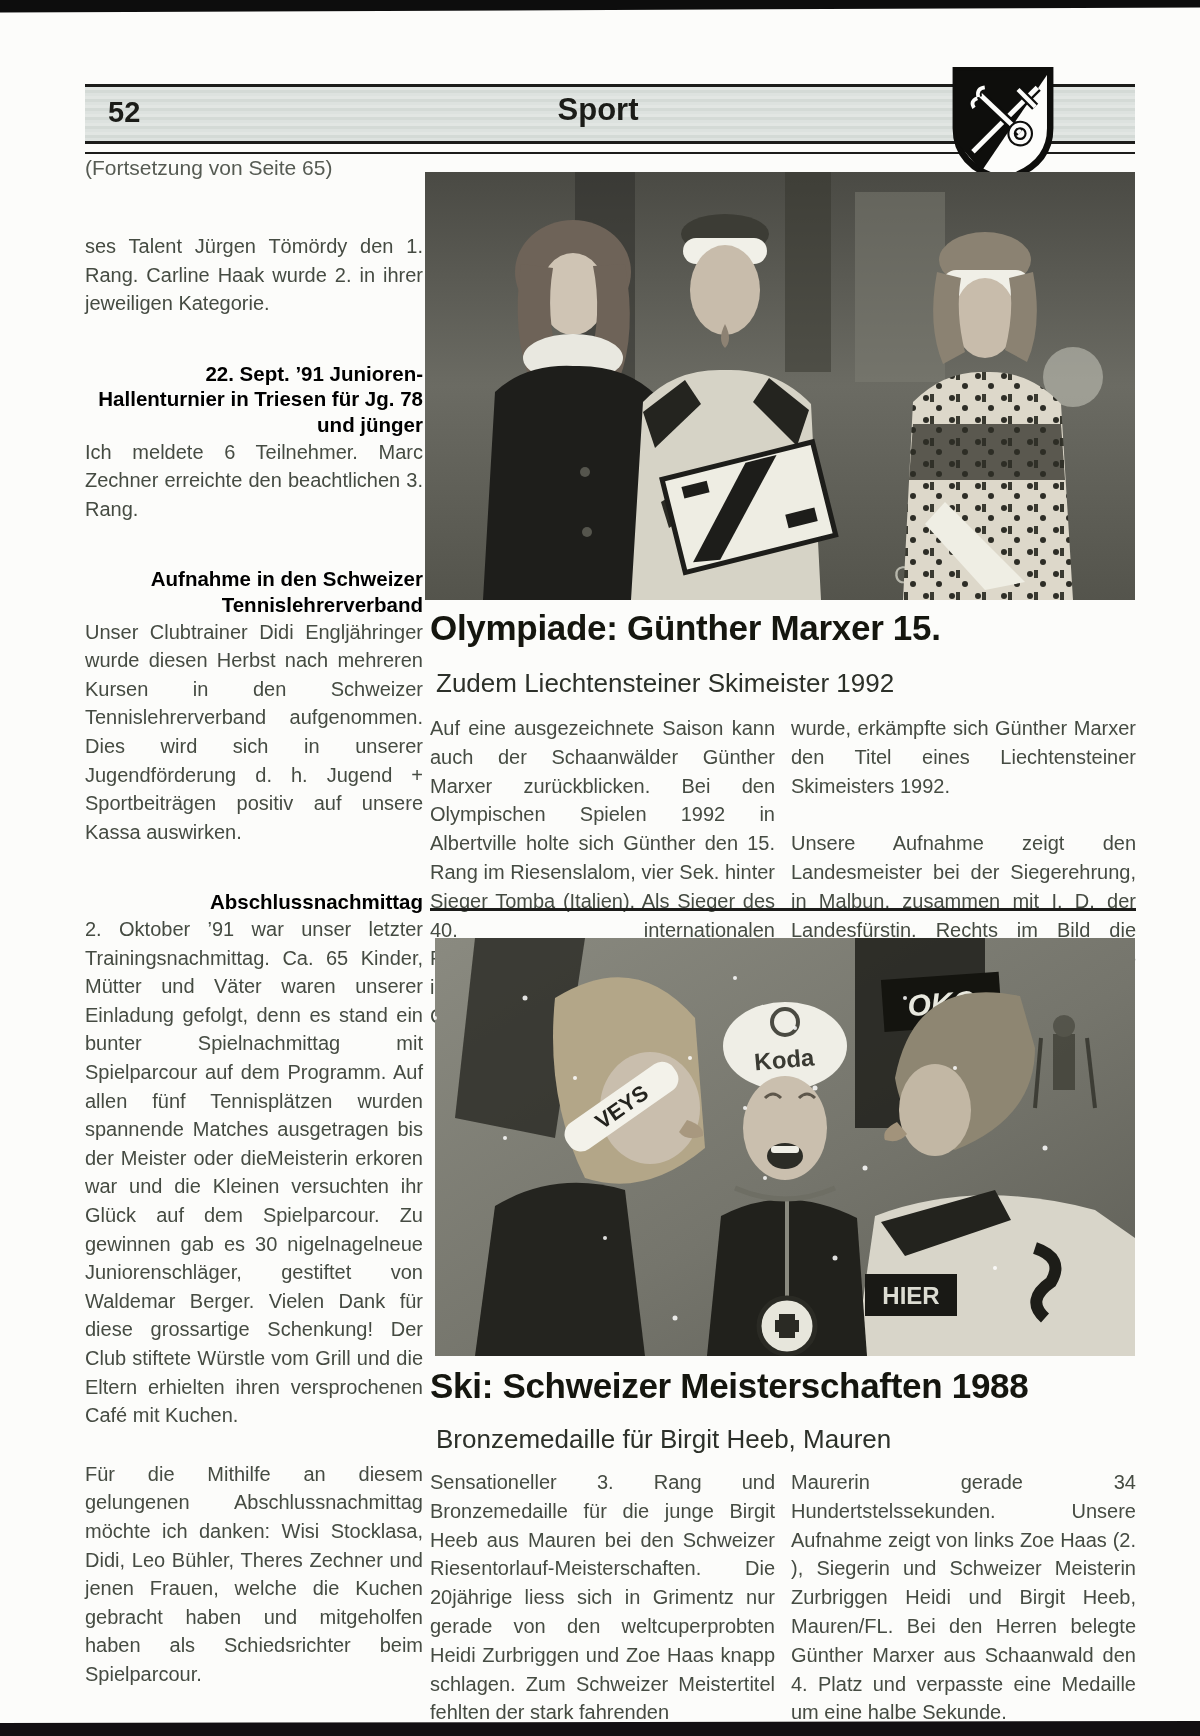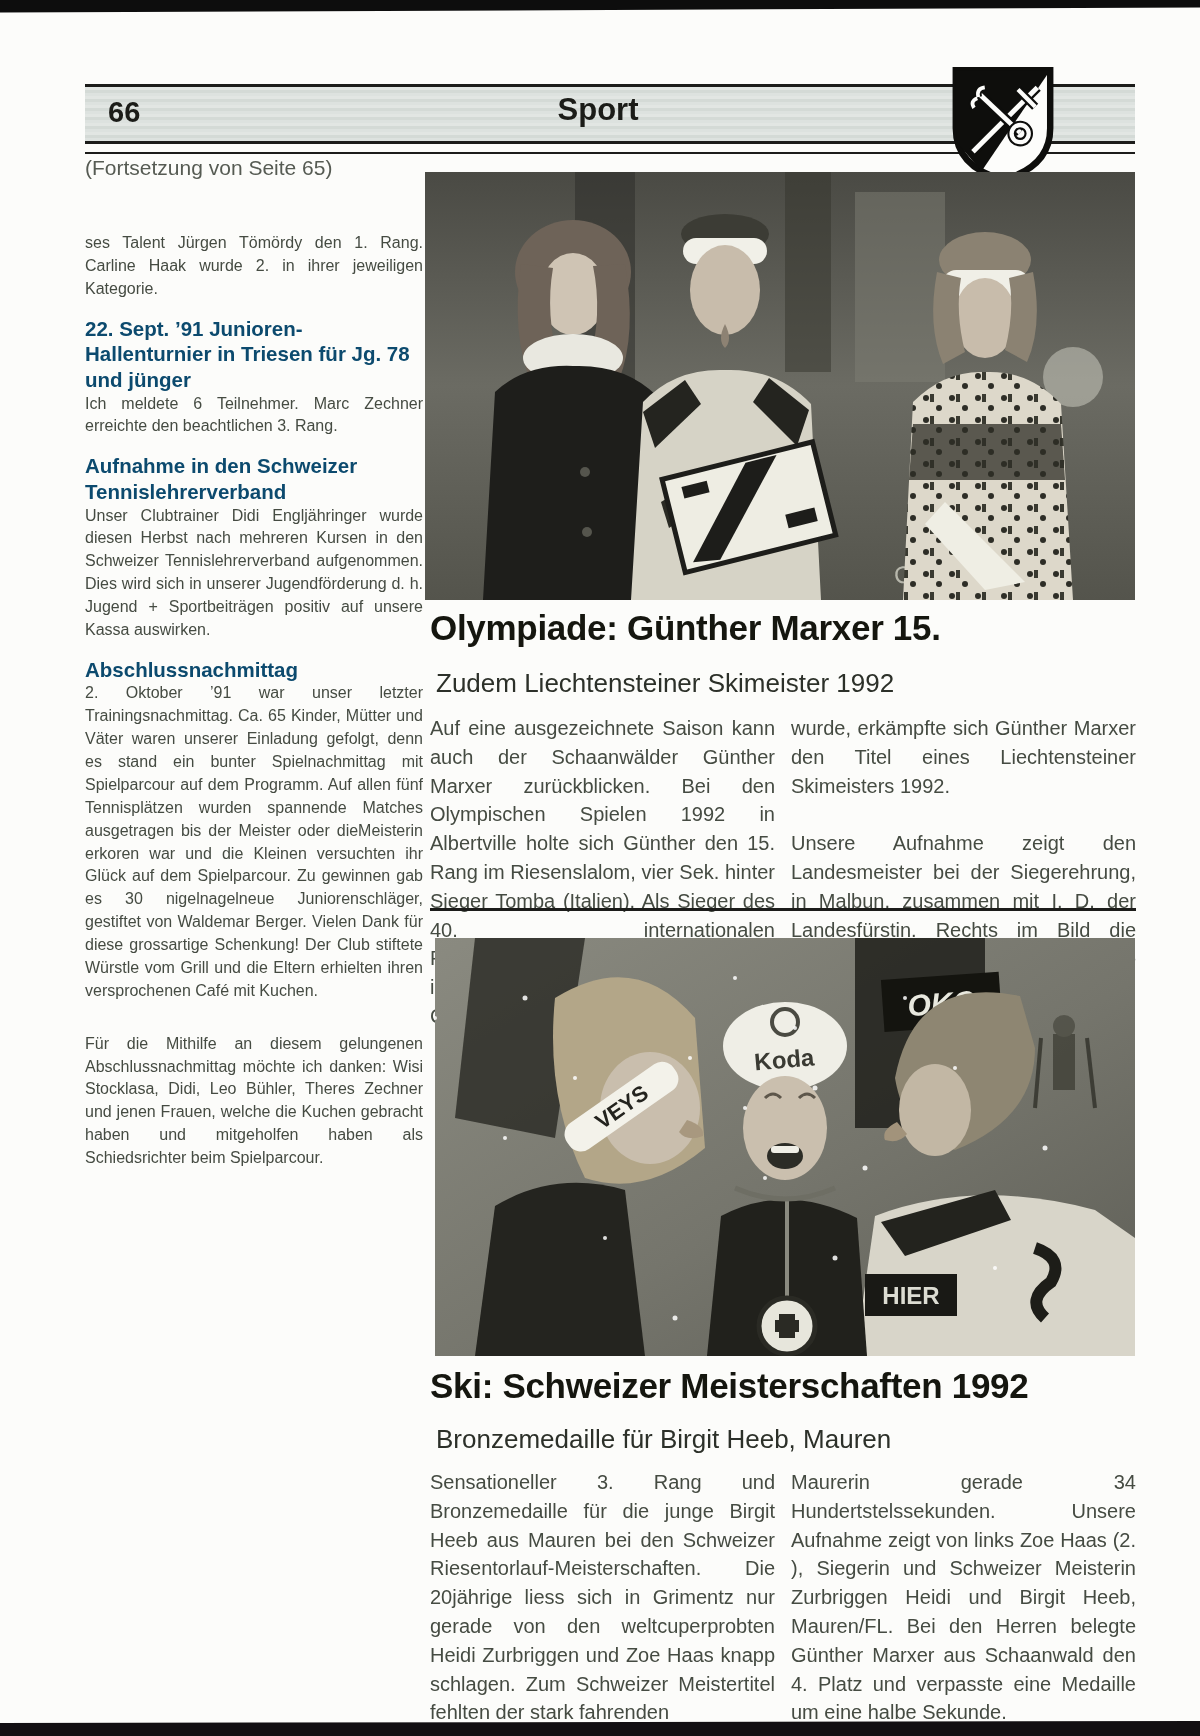--- a/index.html
+++ b/index.html
@@ -15,43 +15,43 @@
   .band-rule{position:absolute;left:85px;top:141px;width:1050px;height:8px;
         border-top:3px solid #1c1c1a;border-bottom:2px solid #1c1c1a;}
   .page-num{position:absolute;left:108px;top:96px;font-size:29px;font-weight:800;color:#17181430;color:#1b1c18;}
   .section-title{position:absolute;left:85px;top:92px;width:1026px;text-align:center;
         font-size:31px;font-weight:800;color:#1b1c18;}
   .crest{position:absolute;left:948px;top:66px;width:110px;height:118px;}
   
   .left-col{position:absolute;left:85px;top:156px;width:338px;}
   .art-title{font-size:41px;line-height:1.12;font-weight:800;color:#131510;letter-spacing:-0.5px;margin:0 0 22px 0;}
   .continuation{font-size:21px;color:#565b53;margin:0 0 52px 0;}
-  .body-p{font-size:16px;line-height:1.43;text-align:justify;margin:0 0 10px 0;color:#454b42;}
-  .sec-head{font-size:20.5px;font-weight:800;color:#0c4a6e;line-height:1.25;margin:15px 0 0 0;}
+  .body-p{font-size:20px;line-height:1.43;text-align:justify;margin:0 0 10px 0;color:#454b42;}
+  .sec-head{font-size:20.5px;font-weight:800;color:#000000;line-height:1.25;margin:43px 0 0 0;text-align:right;}
   
   .photo{position:absolute;background:#55554f;}
   .headline{position:absolute;font-size:35px;font-weight:800;color:#15160f;letter-spacing:-0.3px;text-align:center;}
   .subhead{position:absolute;font-size:26px;font-weight:400;color:#2c3029;margin-left:6px;}
   .cols{position:absolute;display:flex;gap:16px;width:706px;}
   .col{width:345px;font-size:20px;line-height:1.44;text-align:justify;color:#454b42;}
   .col p{margin:0 0 29px 0;}
   .rule{position:absolute;height:3px;background:#1c1c1a;}
   svg{display:block;}
 </style>
 </head>
 <body>
 
 <div id="page">
 
   <div class="top-bar"></div>
   <div class="bottom-bar"></div>
 
   <div class="band"></div>
   <div class="band-rule"></div>
-  <div class="page-num">66</div>
+  <div class="page-num">52</div>
   <div class="section-title">Sport</div>
 
   <svg class="crest" viewBox="0 0 100 110">
     <defs>
         <clipPath id="shieldClip">
           <path d="M6 4 H94 V58 Q94 94 50 106 Q6 94 6 58 Z"></path>
         </clipPath>
       </defs>
     <path d="M6 4 H94 V58 Q94 94 50 106 Q6 94 6 58 Z" fill="#fdfdfb" stroke="#0e0e0c" stroke-width="6"></path>
     <polygon points="94,4 6,4 6,70 30,98" fill="#0e0e0c" clip-path="url(#shieldClip)"></polygon>
@@ -244,21 +244,21 @@
         <circle cx="70" cy="200" r="2"></circle>
           <circle cx="660, " cy="80" r="2"></circle>
           <circle cx="360" cy="90" r="2"></circle>
         <circle cx="310" cy="170" r="2"></circle>
           <circle cx="470" cy="60" r="2"></circle>
           <circle cx="140" cy="140" r="2"></circle>
       </g>
     </svg>
   </div>
 
-  <div class="headline" style="left:430px;top:1366px;">Ski: Schweizer Meisterschaften 1992</div>
+  <div class="headline" style="left:430px;top:1366px;">Ski: Schweizer Meisterschaften 1988</div>
   <div class="subhead" style="left:430px;top:1424px;">Bronzemedaille für Birgit Heeb, Mauren</div>
   <div class="cols" style="left:430px;top:1468px;">
     <div class="col">
       <p>Sensationeller 3. Rang und Bronzemedaille für die junge Birgit Heeb aus Mauren bei den Schweizer Riesentorlauf-Meisterschaften. Die 20jährige liess sich in Grimentz nur gerade von den weltcuperprobten Heidi Zurbriggen und Zoe Haas knapp schlagen. Zum Schweizer Meistertitel fehlten der stark fahrenden</p>
     </div>
     <div class="col">
       <p>Maurerin gerade 34 Hundertstelssekunden. Unsere Aufnahme zeigt von links Zoe Haas (2. ), Siegerin und Schweizer Meisterin Zurbriggen Heidi und Birgit Heeb, Mauren/FL. Bei den Herren belegte Günther Marxer aus Schaanwald den 4. Platz und verpasste eine Medaille um eine halbe Sekunde.</p>
     </div>
   </div>
 

